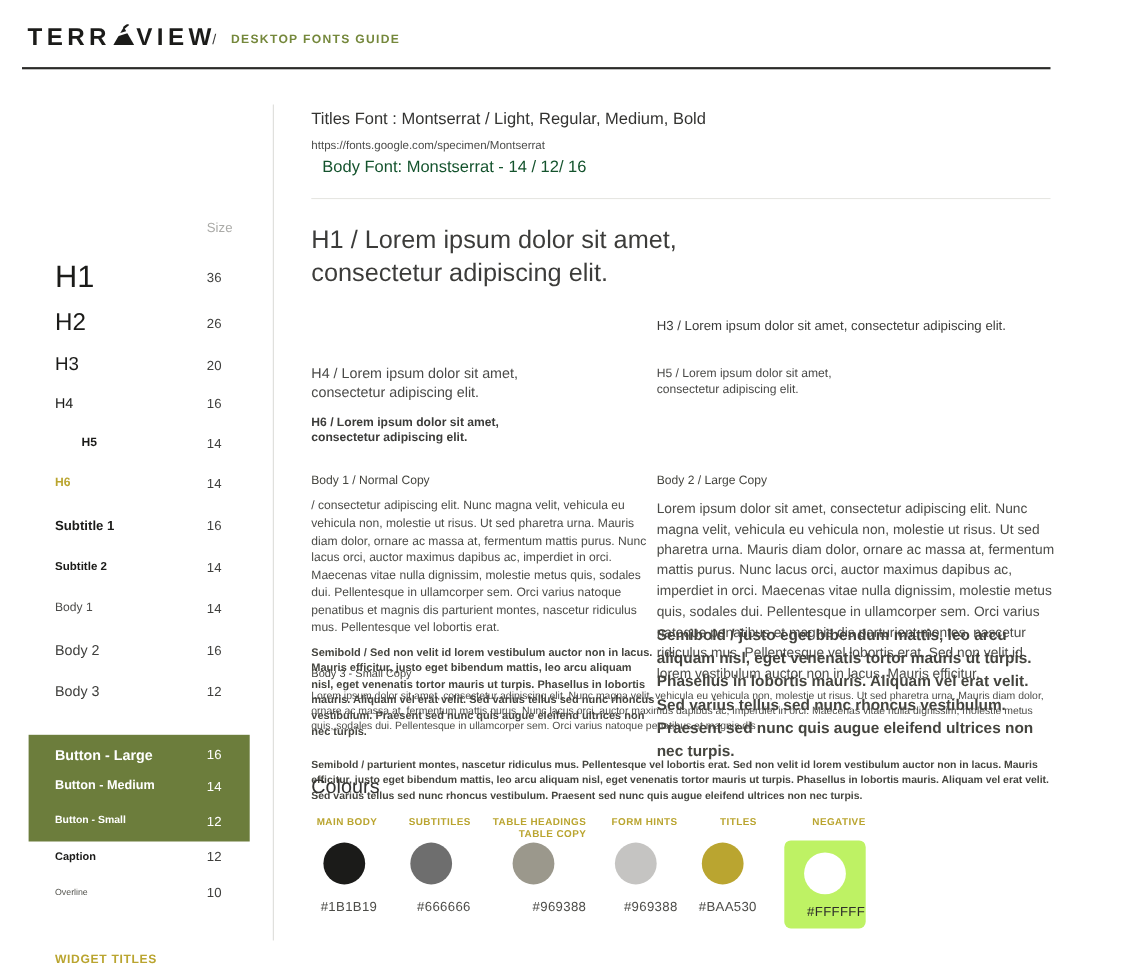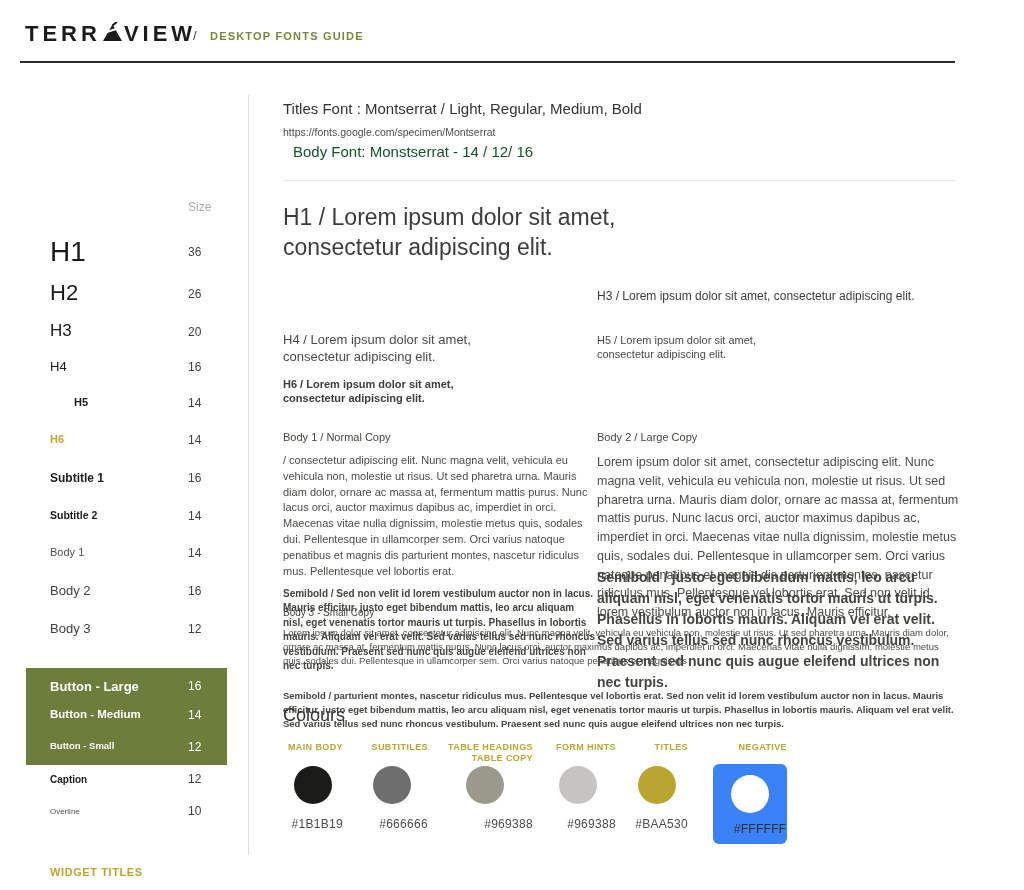--- a/index.html
+++ b/index.html
@@ -231,19 +231,19 @@
     <div class="dot" style="background: rgb(197, 196, 194);"></div>
     <div class="hex">#969388</div>
   </div>
   <div class="swatch sw-4">
     <div class="sw-label">TITLES</div>
     <div class="dot" style="background: rgb(186, 165, 48);"></div>
     <div class="hex">#BAA530</div>
   </div>
   <div class="swatch sw-5">
     <div class="sw-label">NEGATIVE</div>
-    <div class="neg-box" style="background: #3b82f6;">
+    <div class="neg-box" style="background: #bef264;">
       <div class="dot" style="background: rgb(255, 255, 255);"></div>
       <div class="hex">#FFFFFF</div>
     </div>
   </div>
 
 </div>
 
 </body></html>

